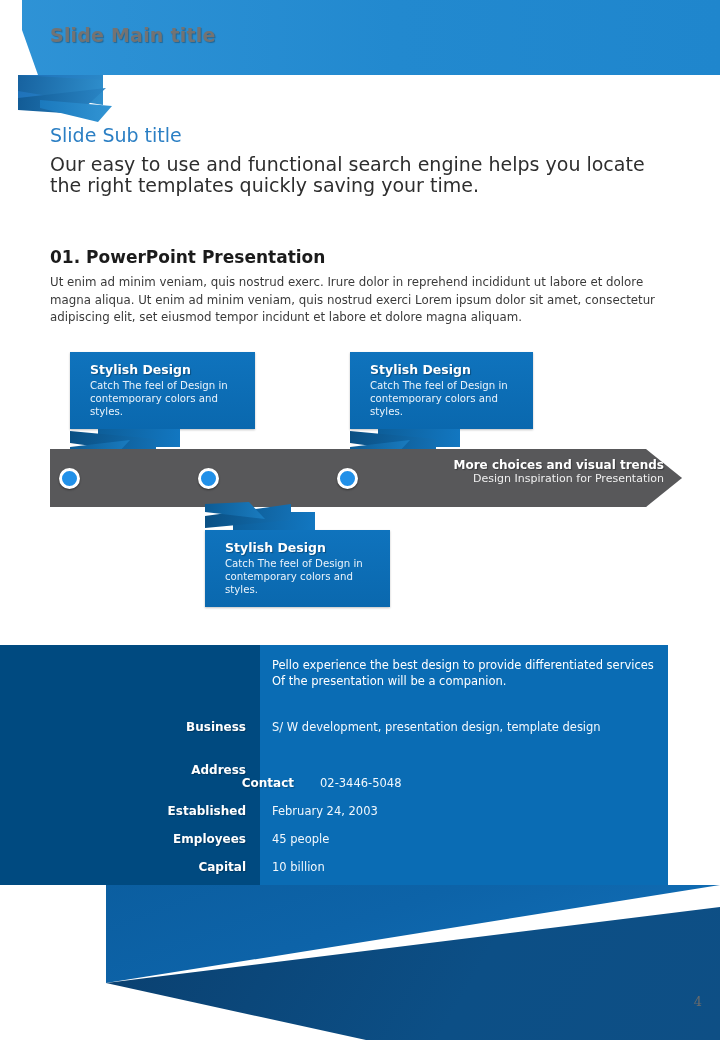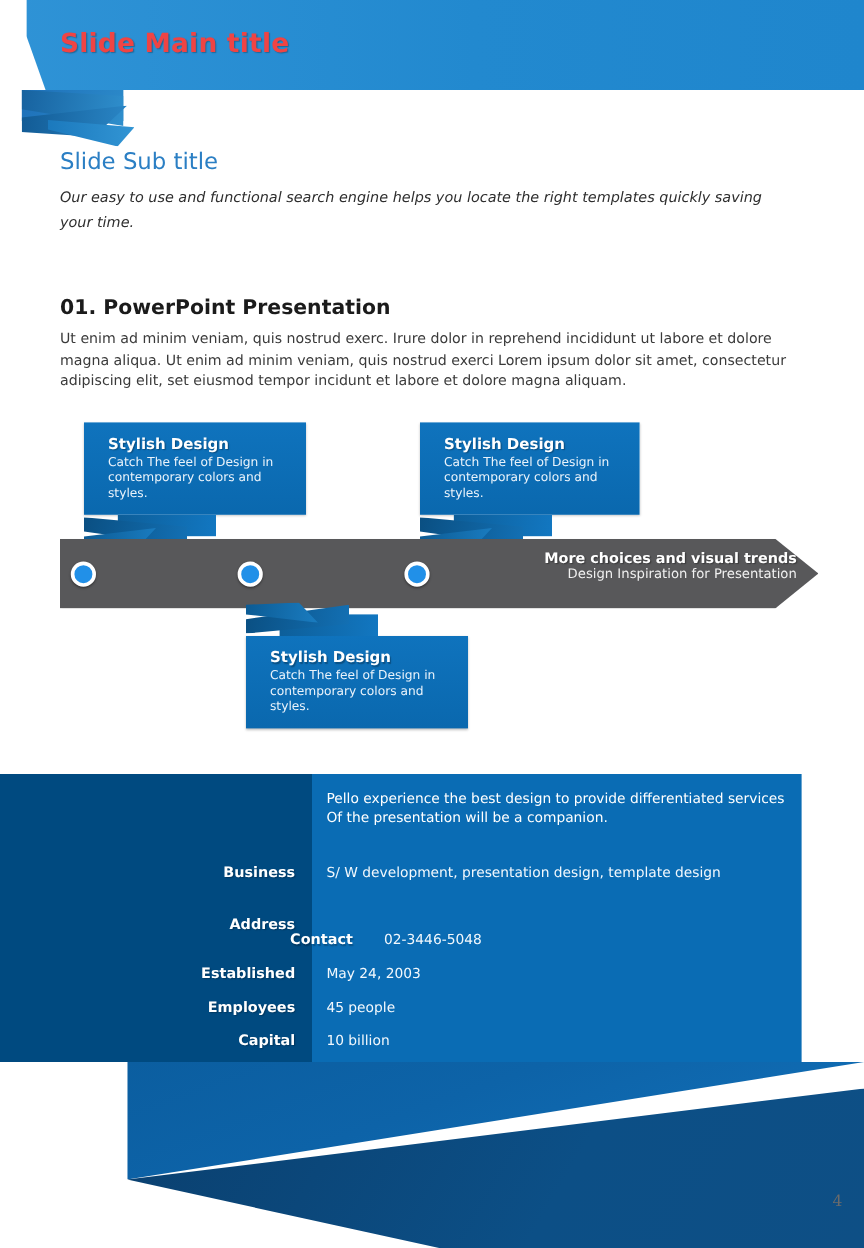--- a/index.html
+++ b/index.html
@@ -12,21 +12,21 @@
   }
 
   
   .header-banner{
     position:absolute; left:0; top:0; width:720px; height:75px;
     background:linear-gradient(90deg,#2f93d6 0%,#2289cf 55%,#1f86cd 100%);
     clip-path:polygon(22px 0, 720px 0, 720px 75px, 38px 75px, 22px 30px);
   }
   .header-title{
     position:absolute; left:50px; top:24px;
-    font-size:22px; font-weight:bold; color:#ef4444;
+    font-size:19px; font-weight:bold; color:#737373;
     letter-spacing:.2px;
     text-shadow:1px 1px 1px rgba(0,0,0,.28);
   }
   
   .ribbon-fold-a{
     position:absolute; left:18px; top:75px; width:85px; height:26px;
     background:linear-gradient(120deg,#1d6fb8 0%,#2d8ccb 100%);
     clip-path:polygon(0 0, 85px 0, 85px 26px, 0 26px);
   }
   .ribbon-fold-b{
@@ -45,21 +45,21 @@
     clip-path:polygon(0 0, 72px 6px, 58px 22px, 0 8px);
   }
 
   
   .sub-title{
     position:absolute; left:50px; top:124px;
     font-size:19px; color:#2b7fc4; font-weight:400;
   }
   .lead-text{
     position:absolute; left:50px; top:154px; width:600px;
-    font-size:12px; line-height:21px; color:#2e2e2e;font-style:italic;
+    font-size:19px; line-height:21px; color:#2e2e2e;
   }
 
   
   .section-heading{
     position:absolute; left:50px; top:247px;
     font-size:17px; font-weight:bold; color:#1b1b1b;
   }
   .section-body{
     position:absolute; left:50px; top:274px; width:628px;
     font-size:11.8px; line-height:17.5px; color:#3a3a3a;
@@ -264,21 +264,21 @@
   </div>
   <div class="info-row" style="top:118px;">
     <div class="info-label">Address</div>
   </div>
   <div class="info-row" style="top:131px;margin-left:48px;">
     <div class="info-label">Contact</div>
     <div class="info-value">02-3446-5048</div>
   </div>
   <div class="info-row" style="top:159px;">
     <div class="info-label">Established</div>
-    <div class="info-value">May 24, 2003</div>
+    <div class="info-value">February 24, 2003</div>
   </div>
   <div class="info-row" style="top:187px;">
     <div class="info-label">Employees</div>
     <div class="info-value">45 people</div>
   </div>
   <div class="info-row" style="top:215px;">
     <div class="info-label">Capital</div>
     <div class="info-value">10 billion</div>
   </div>
 </div>

